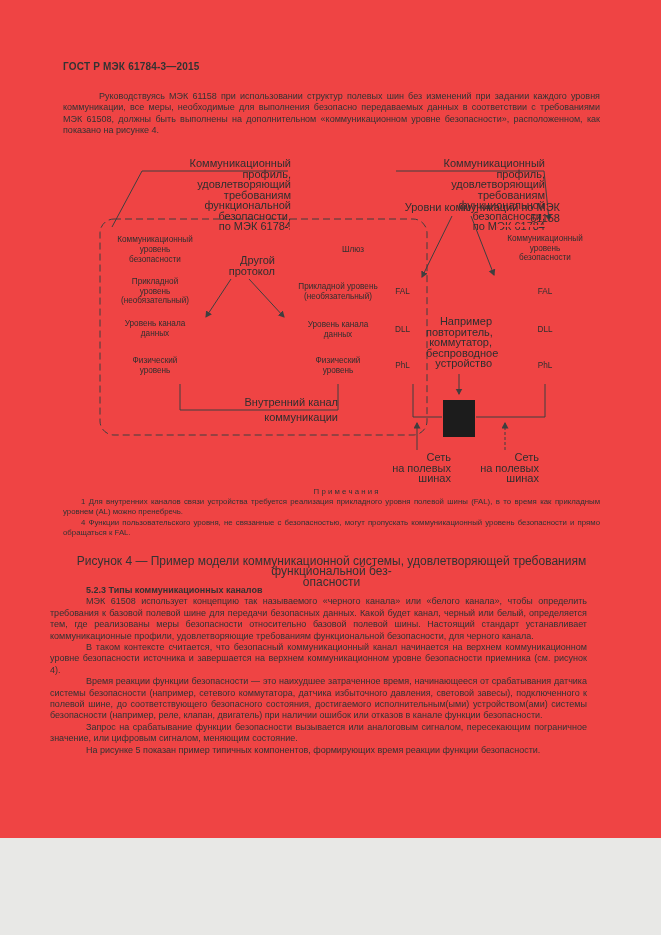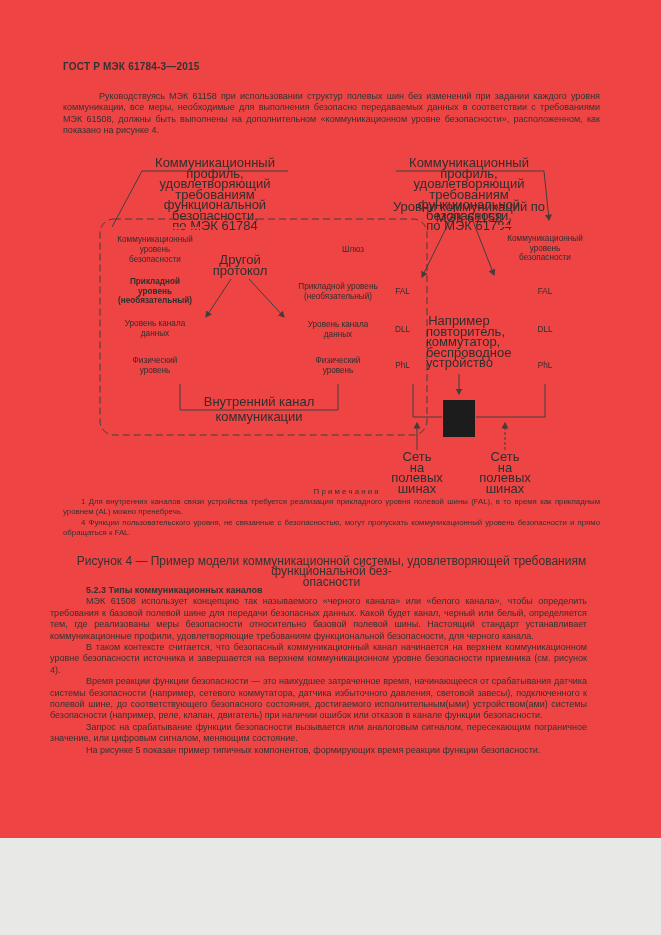--- a/index.html
+++ b/index.html
@@ -29,22 +29,22 @@
     position:absolute;box-sizing:border-box;
     border:1px solid #ef4444;
     display:flex;align-items:center;justify-content:center;
     text-align:center;font-size:8.2px;line-height:9.7px;
     white-space:pre-line;color:#2f2f2f;
   }
   .thick{border-width:2px;}
   .nb{border-bottom:none;}
   .dt{border-top-style:dotted;}
   .dlabel{
-    position:absolute;text-align:center;
-    font-size:13px;line-height:10.5px;white-space:pre-line;color:#2f2f2f;
+    position:absolute;text-align:right;
+    font-size:11px;line-height:10.5px;white-space:pre-line;color:#2f2f2f;
   }
 </style>
 </head>
 <body>
 
 <div class="page">
 
   <div class="abs header">ГОСТ Р МЭК 61784-3—2015</div>
 
   <div class="abs intro bodytext para">Руководствуясь МЭК 61158 при использовании структур полевых шин без изменений при задании каждого уровня коммуникации, все меры, необходимые для выполнения безопасно передаваемых данных в соответствии с требованиями МЭК 61508, должны быть выполнены на дополнительном «коммуникационном уровне безопасности», расположенном, как показано на рисунке 4.</div>
@@ -91,21 +91,21 @@
 удовлетворяющий требованиям
 функциональной безопасности,
 по МЭК 61784</div>
   <div class="dlabel" style="left:378px;top:202px;width:182px;">Уровни коммуникаций по МЭК 61158</div>
   <div class="dlabel" style="left:205px;top:255px;width:70px;">Другой
 протокол</div>
 
   <div class="dbox thick" style="left:108px;top:227px;width:94px;height:46px;">Коммуникационный
 уровень
 безопасности</div>
-  <div class="dbox" style="left:108px;top:272px;width:94px;height:39px;font-weight:bold;">Прикладной
+  <div class="dbox" style="left:108px;top:272px;width:94px;height:39px;">Прикладной
 уровень
 (необязательный)</div>
   <div class="dbox" style="left:108px;top:310px;width:94px;height:38px;">Уровень канала
 данных</div>
   <div class="dbox" style="left:108px;top:347px;width:94px;height:37px;">Физический
 уровень</div>
 
   <div class="dbox" style="left:288px;top:227px;width:130px;height:46px;">Шлюз</div>
   <div class="dbox" style="left:288px;top:272px;width:100px;height:39px;">Прикладной уровень
 (необязательный)</div>

